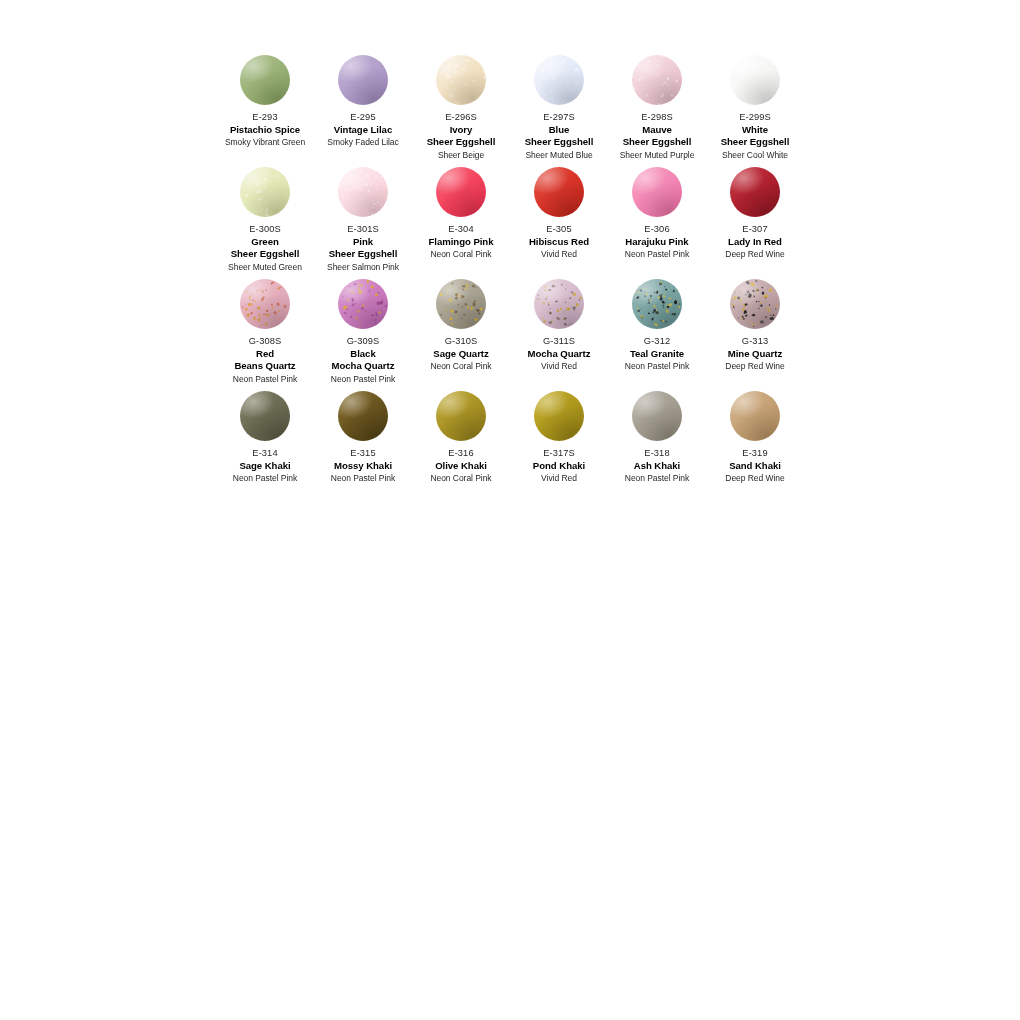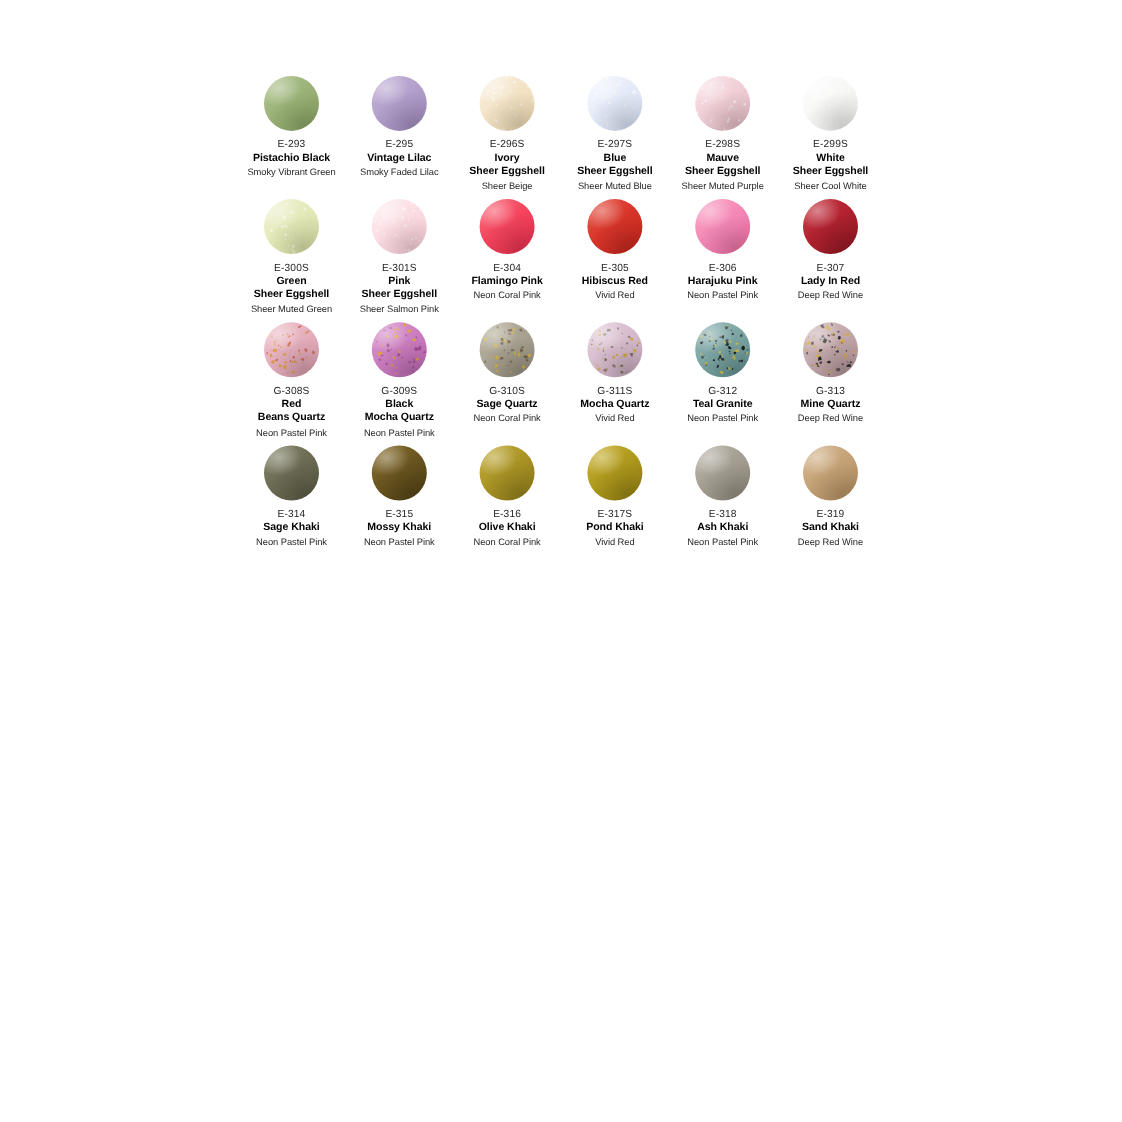--- a/index.html
+++ b/index.html
@@ -17,21 +17,21 @@
   #swatch-chart {
     position: relative;
     width: 1020px;
     height: 1020px;
     background: #ffffff;
   }
 
   .swatch-grid {
     position: absolute;
     left: 216px;
-    top: 69px;
+    top: 55px;
     width: 588px;
     display: grid;
     grid-template-columns: repeat(6, 98px);
     grid-auto-rows: 112px;
   }
 
   .swatch-cell {
     position: relative;
     width: 98px;
     text-align: center;
@@ -115,21 +115,21 @@
 <div id="swatch-chart">
   <div class="swatch-grid">
       <div class="swatch-cell">
         <div class="swatch-disc-wrap">
           <div class="swatch-disc" style="background: linear-gradient(140deg, rgb(179, 198, 148) 0%, rgb(156, 179, 121) 46%, rgb(133, 160, 95) 100%);">
             <span class="gloss"></span>
           </div>
         </div>
         <div class="swatch-labels">
           <div class="swatch-code">E-293</div>
-          <div class="swatch-name">Pistachio Black</div>
+          <div class="swatch-name">Pistachio Spice</div>
           <div class="swatch-desc">Smoky Vibrant Green</div>
         </div>
       </div>
       <div class="swatch-cell">
         <div class="swatch-disc-wrap">
           <div class="swatch-disc" style="background: linear-gradient(140deg, rgb(198, 182, 218) 0%, rgb(179, 160, 204) 46%, rgb(157, 136, 186) 100%);">
             <span class="gloss"></span>
           </div>
         </div>
         <div class="swatch-labels">

